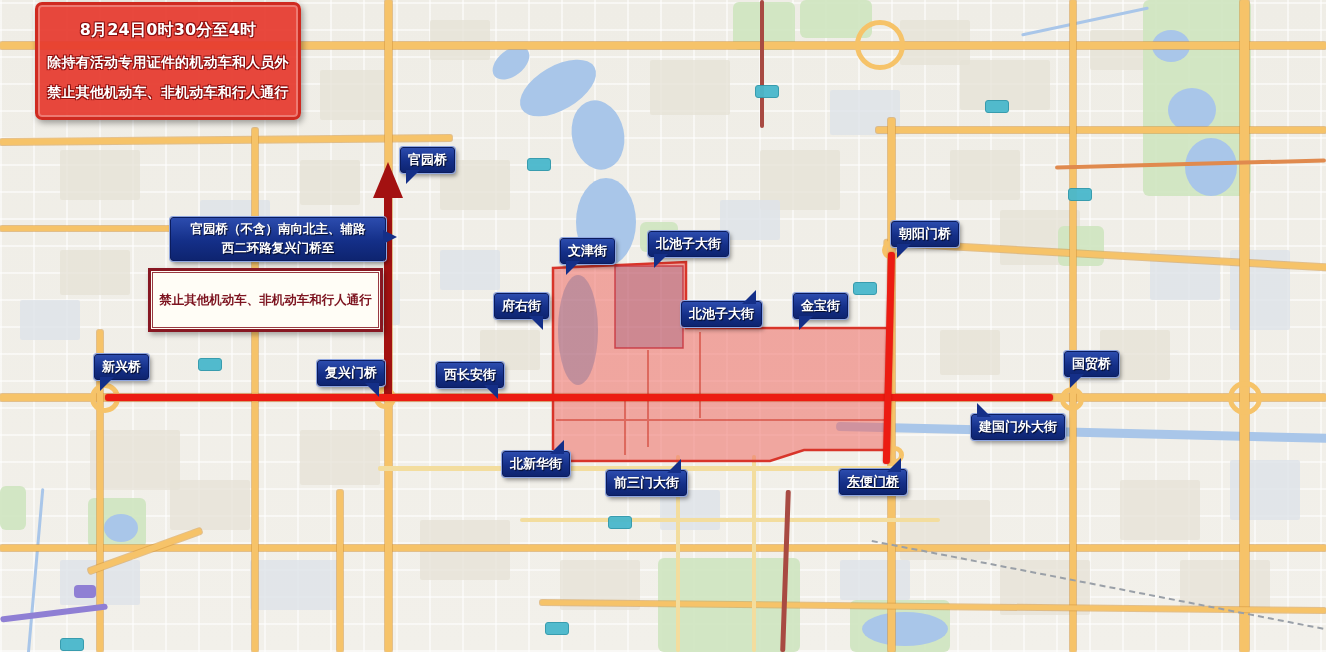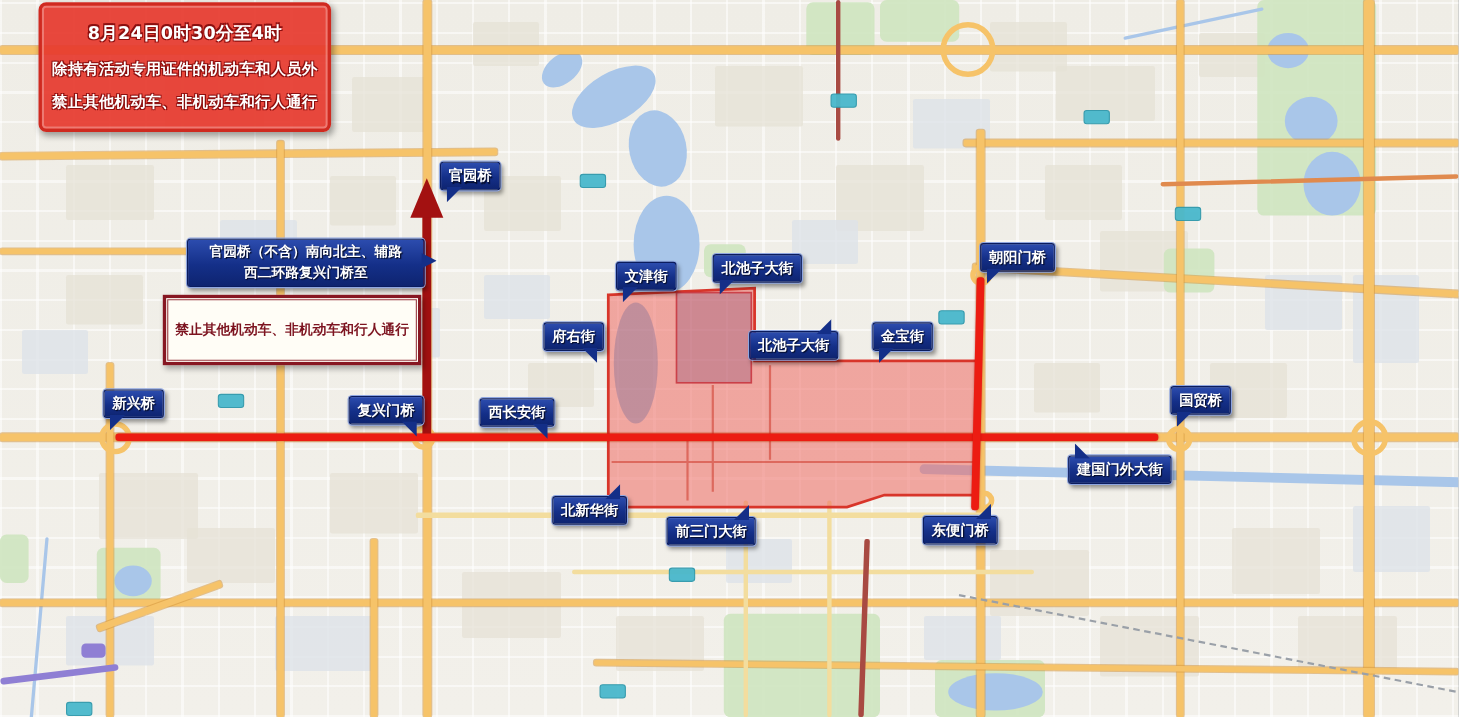--- a/index.html
+++ b/index.html
@@ -196,21 +196,21 @@
   <div class="lbl" style="left:793px;top:293px;"><span class="tail bl"></span><span>金宝街</span></div>
 
 
   <div class="lbl" style="left:94px;top:354px;"><span class="tail bl"></span><span>新兴桥</span></div>
   <div class="lbl" style="left:317px;top:360px;"><span class="tail br"></span><span>复兴门桥</span></div>
   <div class="lbl" style="left:436px;top:362px;"><span class="tail br"></span><span>西长安街</span></div>
   <div class="lbl" style="left:1064px;top:351px;text-align:center;"><span class="tail bl"></span><span>国贸桥</span></div>
   <div class="lbl" style="left:971px;top:402px;margin-top:12px;"><span class="tail tl"></span><span>建国门外大街</span></div>
   <div class="lbl" style="left:502px;top:451px;"><span class="tail tr"></span><span>北新华街</span></div>
   <div class="lbl" style="left:606px;top:470px;text-align:right;"><span class="tail tr"></span><span>前三门大街</span></div>
-  <div class="lbl" style="left:839px;top:469px;"><span class="tail tr"></span><span>东便门桥</span></div>
+  <div class="lbl" style="left:839px;top:469px;text-decoration:underline;"><span class="tail tr"></span><span>东便门桥</span></div>
 
   <div class="banner">
     <div class="bl first">8月24日0时30分至4时</div>
     <div class="bl">除持有活动专用证件的机动车和人员外</div>
     <div class="bl">禁止其他机动车、非机动车和行人通行</div>
   </div>
 
   <div class="notice">
     <div class="nl">禁止其他机动车、非机动车和行人通行</div>
   </div>

